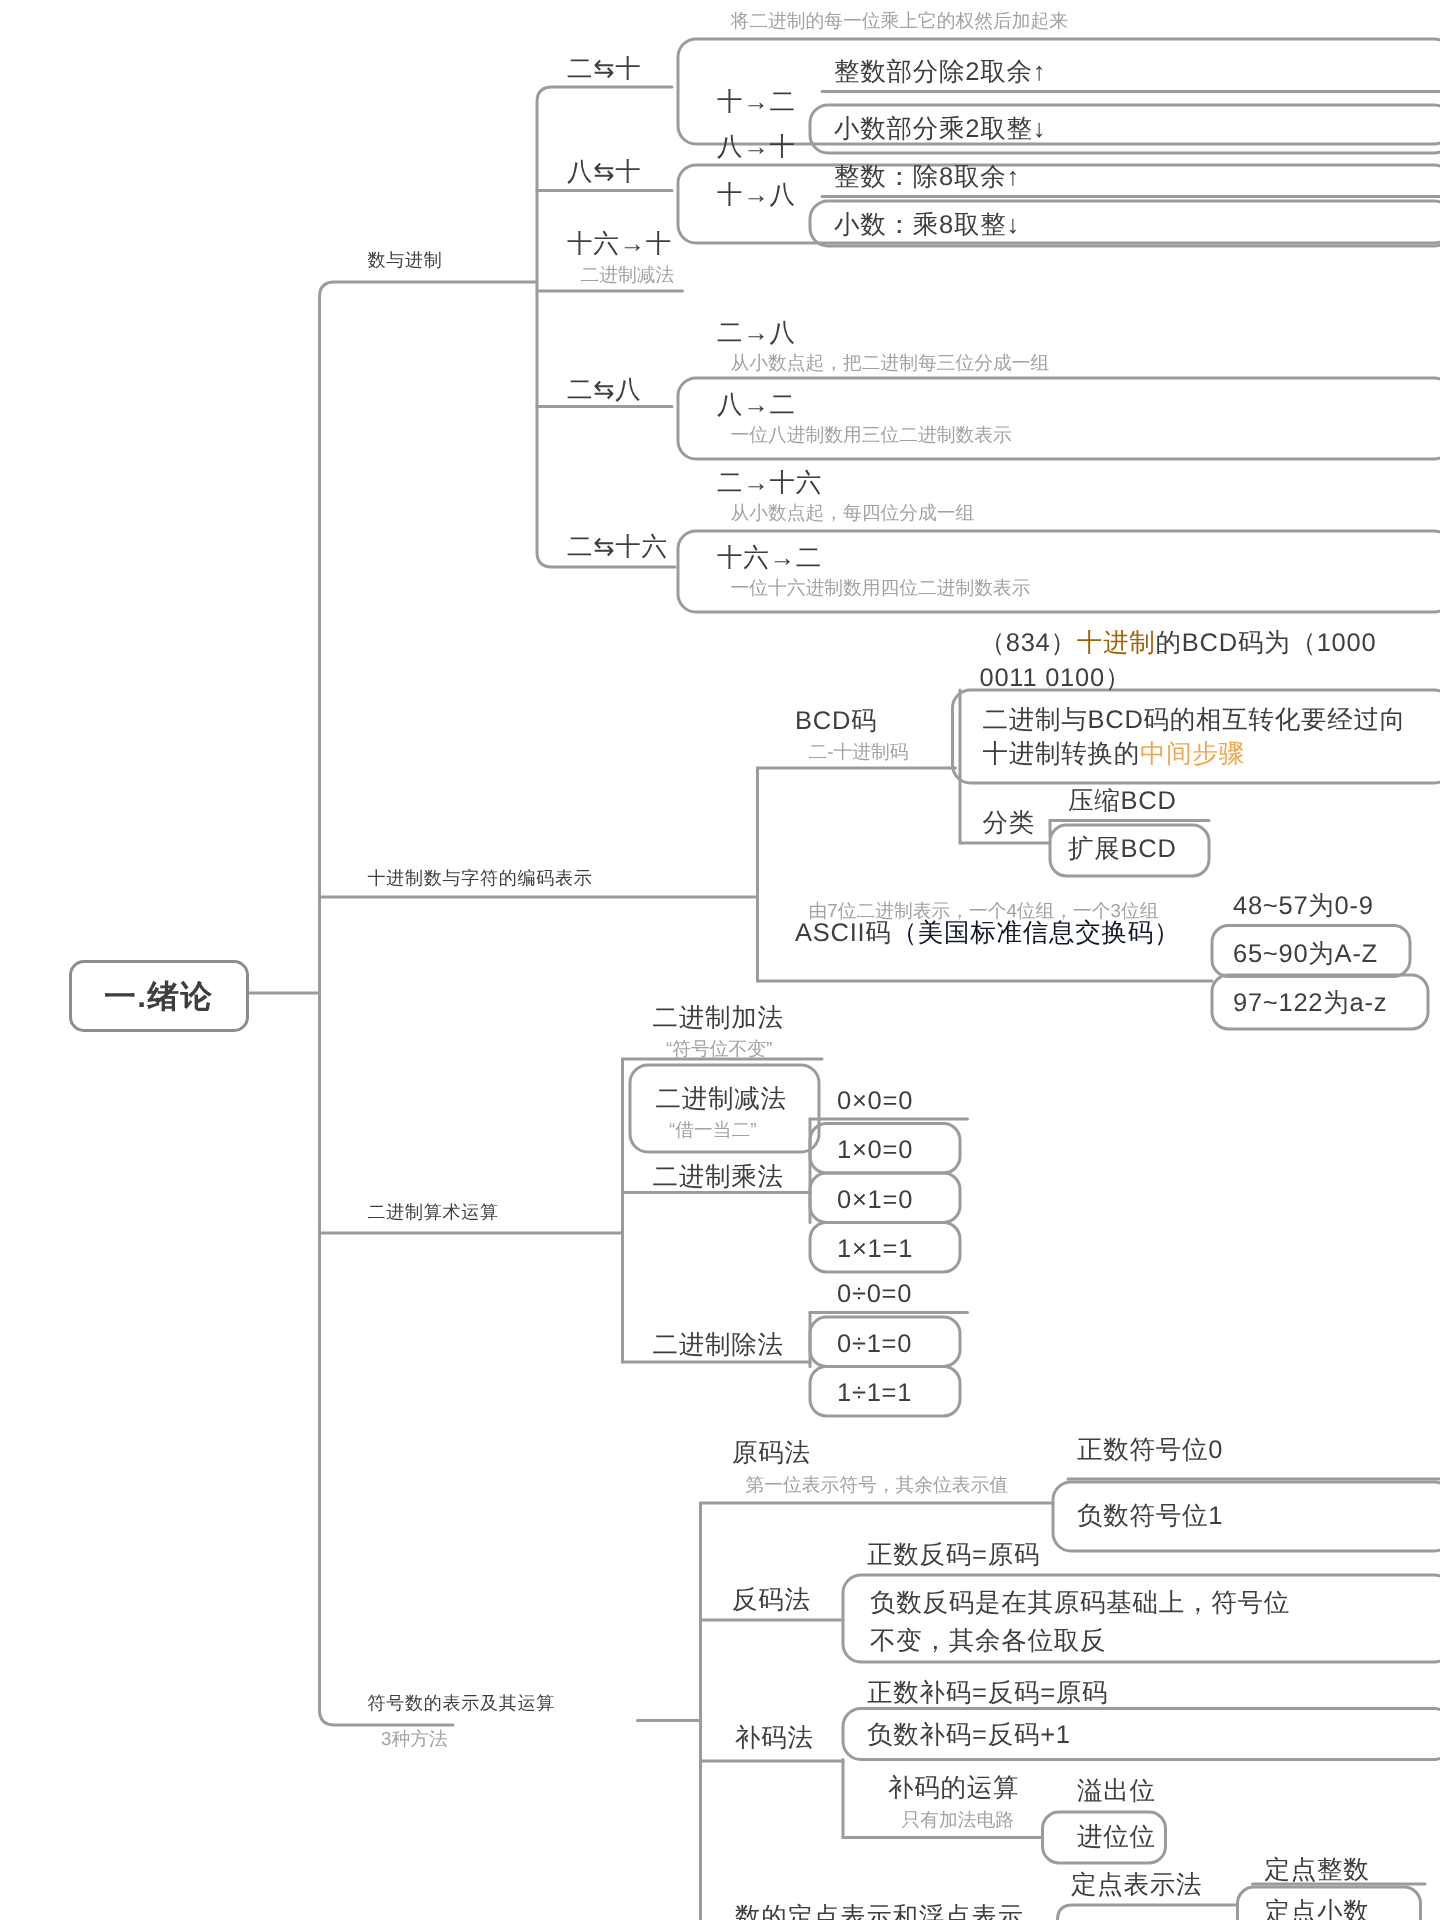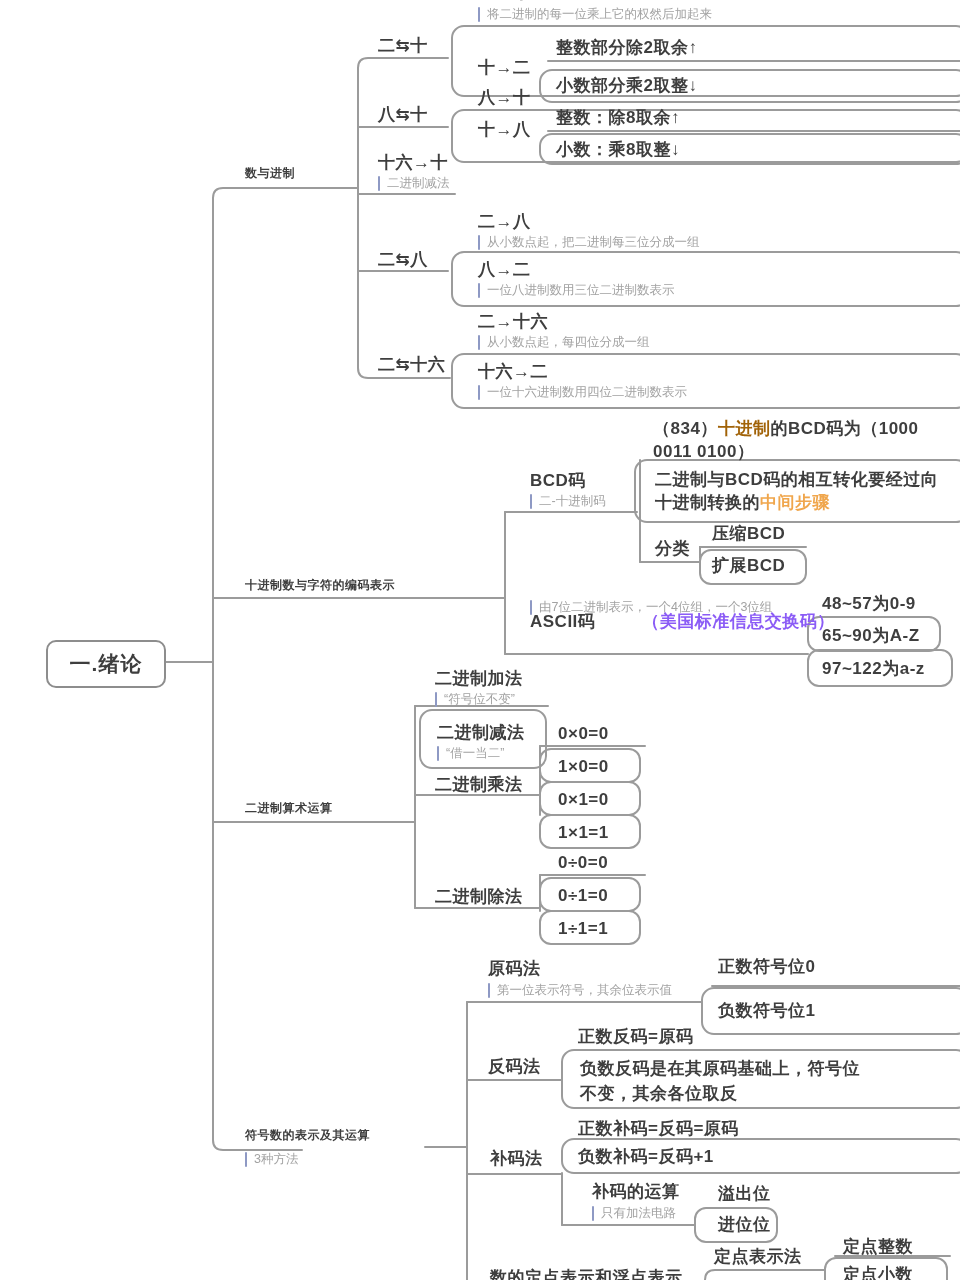--- a/index.html
+++ b/index.html
@@ -1,24 +1,24 @@
 <!DOCTYPE html>
 <html><head>
 <meta charset="utf-8">
 <style>
   html,body{margin:0;padding:0;background:#ffffff;}
   #canvas{position:relative;width:960px;height:1280px;overflow:hidden;background:#ffffff;
           font-family:"Liberation Sans","DejaVu Sans",sans-serif;}
   #wires{position:absolute;left:0;top:0;z-index:0;}
-  .label{position:absolute;white-space:nowrap;font-size:17px;font-weight:700;color:#3e3e3e;
+  .label{position:absolute;white-space:nowrap;font-size:17px;font-weight:400;color:#3e3e3e;
          letter-spacing:.5px;line-height:21px;z-index:1;}
   .branch{font-size:12px;}
   .wrap{white-space:normal;}
   .note{position:absolute;display:flex;gap:7px;font-size:12.5px;font-weight:400;color:#a2a2a2;
-        white-space:nowrap;line-height:15px;z-index:1;}
+        white-space:nowrap;line-height:15px;z-index:1;align-items:center;}
   .note .bar{width:2px;background:#8e99c4;border-radius:1px;flex:0 0 2px;}
   .root-box{position:absolute;left:46px;top:640px;width:116px;height:44px;border:2px solid #8d8d8d;
             border-radius:10px;display:flex;align-items:center;justify-content:center;
             font-size:21px;font-weight:600;color:#3e3e3e;background:#fff;z-index:1;letter-spacing:1px;}
 </style>
 </head>
 <body>
 
 <div id="canvas">
 
@@ -144,21 +144,21 @@
       <span>二-十进制码</span>
     </div>
 
   <div class="label wrap" style="left:653px;top:417px;width:268px;line-height:23px"><span>（834）</span><span style="color: #a16207;">十进制</span><span>的BCD码为（1000 0011 0100）</span></div>
   <div class="label wrap" style="left:655px;top:468px;width:296px;line-height:23px"><span>二进制与BCD码的相互转化要经过向十进制转换的</span><span style="color: rgb(240, 166, 76);">中间步骤</span></div>
 
   <div class="label" style="left:655px;top:538px">分类</div>
   <div class="label" style="left:712px;top:523px">压缩BCD</div>
   <div class="label" style="left:712px;top:555px">扩展BCD</div>
 
-  <div class="label" style="left:530px;top:611px"><span>ASCII码</span><span style="color: #8b5cf6; margin-left: 47px;">（美国标准信息交换码）</span></div>
+  <div class="label" style="left:530px;top:611px"><span>ASCII码</span><span style="color: #0f172a;">（美国标准信息交换码）</span></div>
   <div class="note" style="left:530px;top:600px">
       <span class="bar"></span>
       <span>由7位二进制表示，一个4位组，一个3位组</span>
     </div>
   <div class="label" style="left:822px;top:593px">48~57为0-9</div>
   <div class="label" style="left:822px;top:625px">65~90为A-Z</div>
   <div class="label" style="left:822px;top:658px">97~122为a-z</div>
 
   <div class="label branch" style="left:245px;top:798px">二进制算术运算</div>
 

